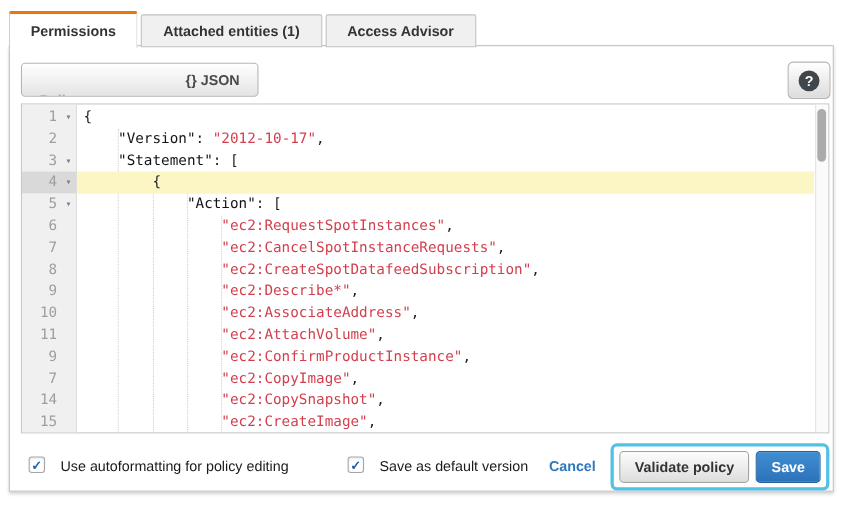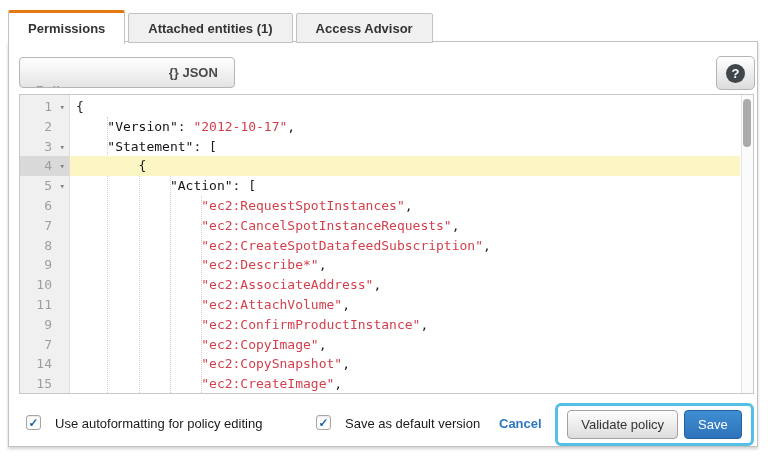--- a/index.html
+++ b/index.html
@@ -53,21 +53,21 @@
         font-weight:bold; color:#1d62ab; box-shadow:inset 0 1px 2px rgba(0,0,0,.10); cursor:pointer; }
   #cb-autoformat { left:17px; }
   #cb-default { left:307px; }
   .cb-label { position:absolute; top:374px; font-size:13px; color:#1a1a1a; }
   #lbl-autoformat { left:46px; }
   #lbl-default { left:336px; }
   .cancel { position:absolute; left:490px; top:374px; font-size:13px; font-weight:bold; color:#2e77c0; cursor:pointer; }
   .highlight-box { position:absolute; left:546px; top:361px; width:199px; height:43px; border:3px solid #55c0e6;
                    border-radius:6px; background:#fff; display:flex; align-items:center; justify-content:center;
                    gap:6px; padding:0 3px; }
-  .btn { height:29px; border-radius:4px; font-size:13px; font-weight:normal; display:flex; align-items:center;
+  .btn { height:29px; border-radius:4px; font-size:13px; font-weight:bold; display:flex; align-items:center;
          padding:0 13px; cursor:pointer; white-space:nowrap; }
   .btn-validate { background:linear-gradient(#fdfdfd,#dddddd); border:1px solid #a3a3a3; color:#333; }
   .btn-save { background:linear-gradient(#3f8ed2,#2d72ba); border:1px solid #2261a0; color:#fff; }
 </style>
 </head>
 <body>
 
 <div class="card">
 
   <div class="seg-group">

